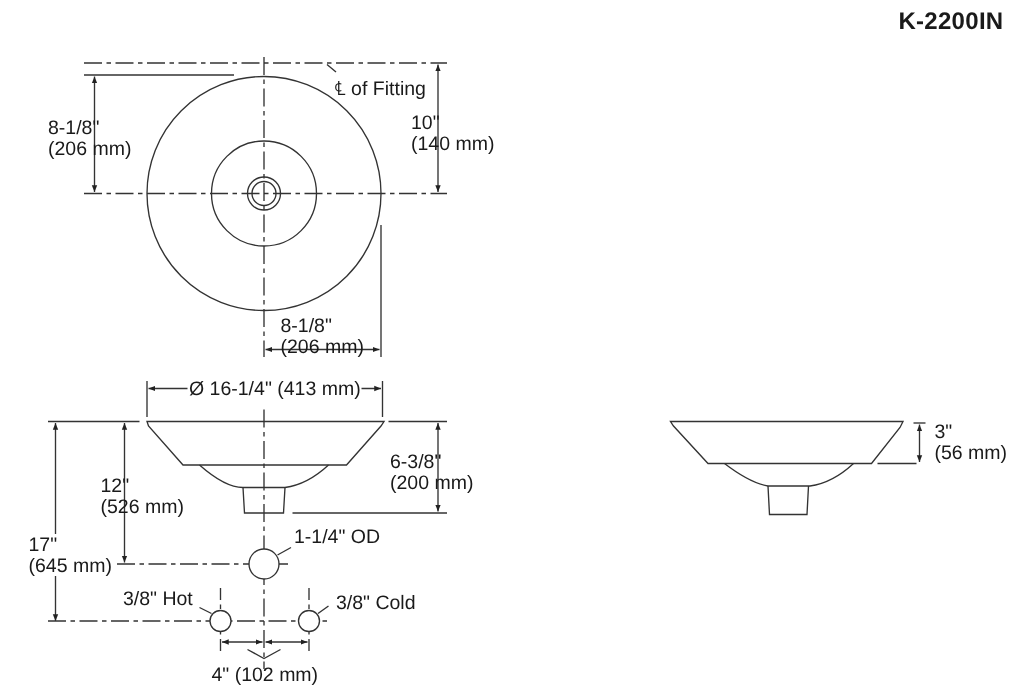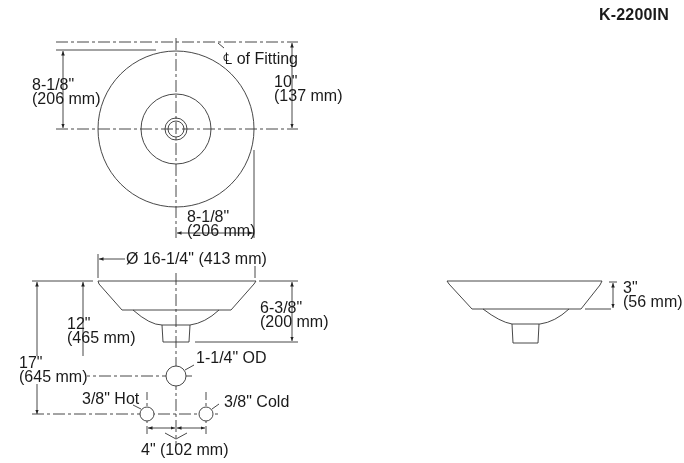--- a/index.html
+++ b/index.html
@@ -1,20 +1,20 @@
 <!DOCTYPE html>
 <html><head>
 <meta charset="utf-8">
 <style>
   html, body { margin: 0; padding: 0; background: #ffffff; }
   body { width: 684px; height: 463px; position: relative; overflow: hidden;
          font-family: "Liberation Sans", sans-serif; color: #1a1a1a; }
   .title { position: absolute; right: 15px; top: 6px; font-weight: bold; font-size: 16px; letter-spacing: 0.2px; }
   svg { position: absolute; left: 0; top: 0; }
-  .lbl { position: absolute; font-size: 16px; line-height: 14px; white-space: nowrap; }
+  .lbl { position: absolute; font-size: 13px; line-height: 14px; white-space: nowrap; }
 </style>
 </head>
 <body>
 
 <div class="title">K-2200IN</div>
 
 <svg width="684" height="463" viewBox="0 0 684 463">
   <defs>
     <marker id="arr" viewBox="0 0 10 10" refX="10" refY="5" markerWidth="5" markerHeight="5" orient="auto-start-reverse">
       <path d="M0,1 L10,5 L0,9 z" fill="#222"></path>
@@ -101,35 +101,35 @@
 <div class="lbl" style="left:223px; top:52px;">
   <span>℄</span>
   <span>of Fitting</span>
 </div>
 <div class="lbl" style="left:32px; top:78px;">
   <div>8-1/8"</div>
   <div>(206 mm)</div>
 </div>
 <div class="lbl" style="left:274px; top:75px;">
   <div>10"</div>
-  <div>(137 mm)</div>
+  <div>(140 mm)</div>
 </div>
 <div class="lbl" style="left:187px; top:210px;">
   <div>8-1/8"</div>
   <div>(206 mm)</div>
 </div>
 
 <div class="lbl" style="left:125px; top:252px; background:#fff; padding:0 1px;">Ø 16-1/4" (413 mm)</div>
 <div class="lbl" style="left:260px; top:301px;">
   <div>6-3/8"</div>
   <div>(200 mm)</div>
 </div>
 <div class="lbl" style="left:67px; top:317px;">
   <div>12"</div>
-  <div>(465 mm)</div>
+  <div>(526 mm)</div>
 </div>
 <div class="lbl" style="left:19px; top:356px; background:#fff;">
   <div>17"</div>
   <div>(645 mm)</div>
 </div>
 <div class="lbl" style="left:196px; top:351px;">1-1/4" OD</div>
 <div class="lbl" style="left:82px; top:392px;">3/8" Hot</div>
 <div class="lbl" style="left:224px; top:395px;">3/8" Cold</div>
 <div class="lbl" style="left:141px; top:443px;">4" (102 mm)</div>
 

